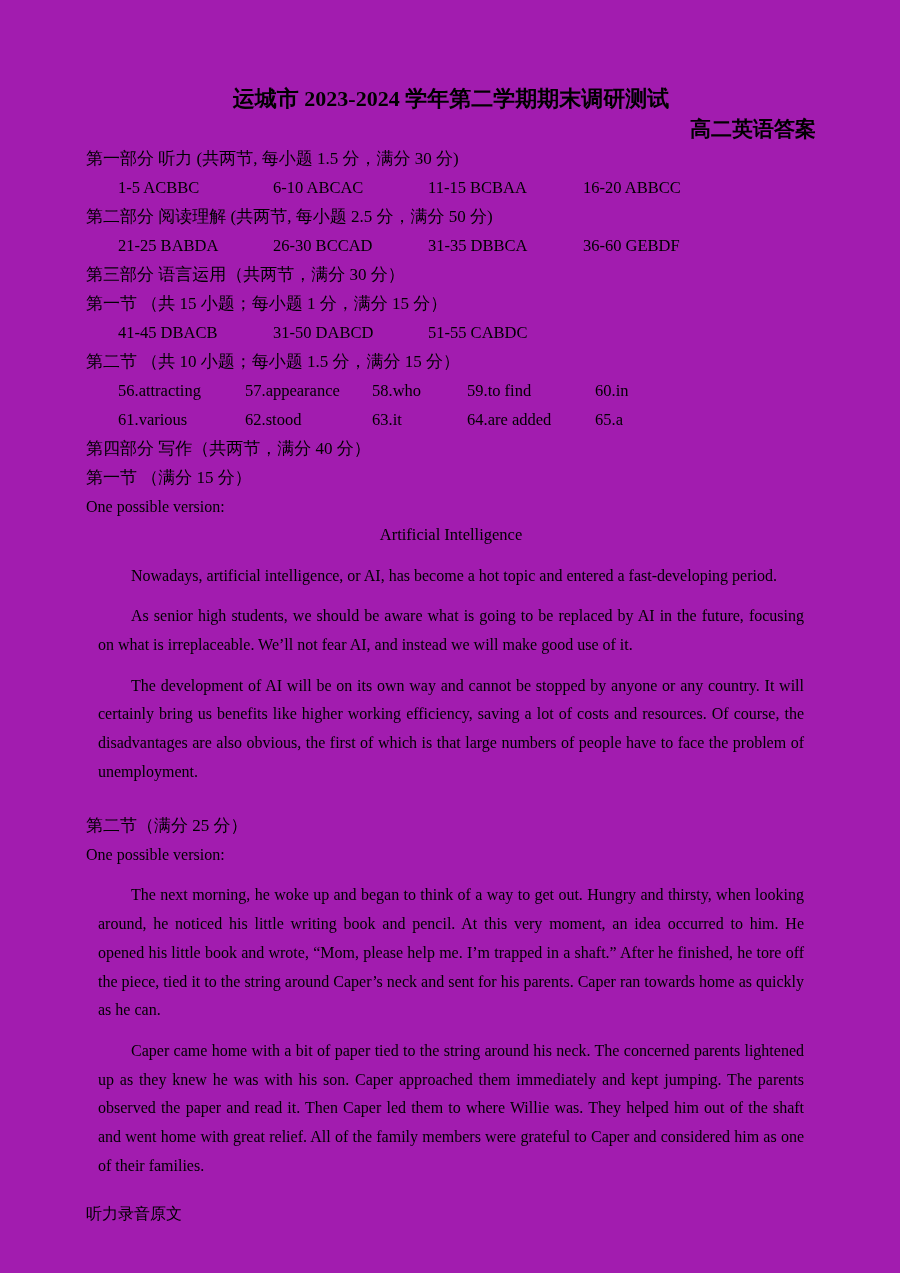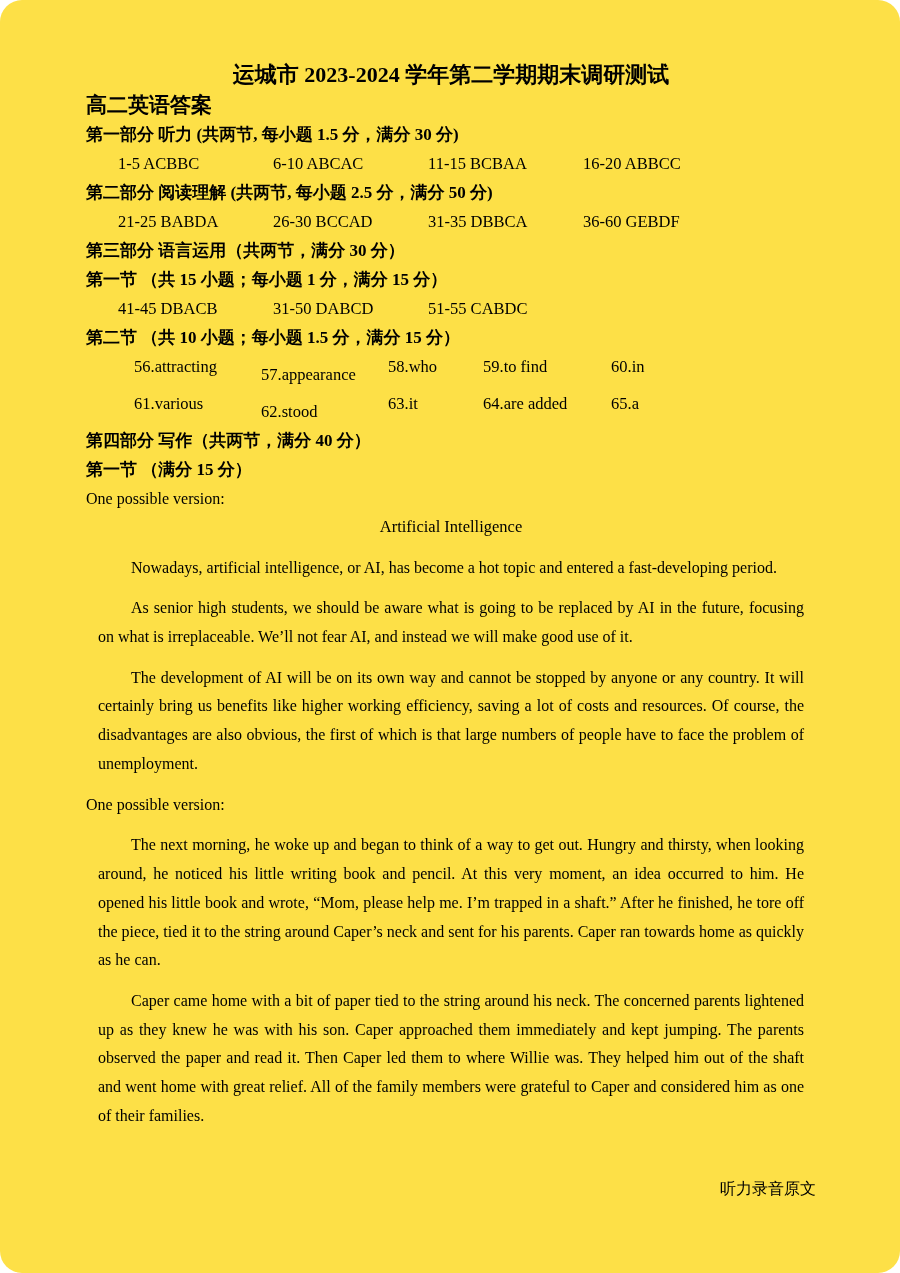--- a/index.html
+++ b/index.html
@@ -4,43 +4,42 @@
 <style>
   html, body {
     margin: 0;
     padding: 0;
     background: #ffffff;
   }
   .doc {
     position: relative;
     width: 900px;
     height: 1273px;
-    background: #fde047;
+    background: #a21caf;
     color: #000000;
     font-family: "Liberation Serif", "DejaVu Serif", serif;
     box-sizing: border-box;
-    padding: 60px 84px 0 86px;
+    padding: 84px 84px 0 86px;
     overflow: hidden;
-    border-radius: 22px;
   }
   .title {
     text-align: center;
     font-weight: bold;
     font-size: 22px;
     line-height: 30px;
     white-space: nowrap;
   }
   .subtitle {
-    text-align: left;
+    text-align: right;
     font-weight: bold;
     font-size: 21px;
     line-height: 30px;
   }
   .h-line {
-    font-weight: bold;
+    font-weight: normal;
     font-size: 17px;
     line-height: 29px;
   }
   .ans-row {
     display: flex;
     padding-left: 32px;
     font-size: 16.5px;
     line-height: 29px;
     gap: 28px;
   }
@@ -51,22 +50,22 @@
   .ans-row .cell:last-child {
     width: auto;
   }
   .fill-row {
     display: flex;
     padding-left: 32px;
     font-size: 16.5px;
     line-height: 29px;
   }
   .fill-row .cell { white-space: nowrap; }
-  .fill-row .c1 { width: 127px; margin-left: 16px; }
-  .fill-row .c2 { width: 127px; margin-top: 8px; }
+  .fill-row .c1 { width: 127px; }
+  .fill-row .c2 { width: 127px; }
   .fill-row .c3 { width: 95px; }
   .fill-row .c4 { width: 128px; }
   .fill-row .c5 { width: auto; }
   .note {
     font-size: 16px;
     line-height: 29px;
   }
   .essay-title {
     text-align: center;
     font-weight: normal;
@@ -77,24 +76,23 @@
     margin: 12px;
     font-size: 16px;
     line-height: 28.7px;
     text-align: justify;
     text-indent: 33px;
   }
   .section2-heading {
     margin-top: 25px;
   }
   .footer-line {
-    margin-top: 44px;
+    margin-top: 19px;
     font-size: 16px;
     line-height: 29px;
-    text-align: right;
   }
 </style>
 </head>
 <body>
 
 <div class="doc">
 
   <div class="title">运城市 2023-2024 学年第二学期期末调研测试</div>
   <div class="subtitle">高二英语答案</div>
 
@@ -142,20 +140,21 @@
   <div class="h-line">第一节  （满分 15 分）</div>
   <div class="note">One possible version:</div>
   <div class="essay-title">Artificial Intelligence</div>
 
   <div class="essay">
     <p>Nowadays, artificial intelligence, or AI, has become a hot topic and entered a fast-developing period.</p>
     <p>As senior high students, we should be aware what is going to be replaced by AI in the future, focusing on what is irreplaceable. We’ll not fear AI, and instead we will make good use of it.</p>
     <p>The development of AI will be on its own way and cannot be stopped by anyone or any country. It will certainly bring us benefits like higher working efficiency, saving a lot of costs and resources. Of course, the disadvantages are also obvious, the first of which is that large numbers of people have to face the problem of unemployment.</p>
   </div>
 
+  <div class="h-line section2-heading">第二节（满分 25 分）</div>
   <div class="note">One possible version:</div>
 
   <div class="essay">
     <p>The next morning, he woke up and began to think of a way to get out. Hungry and thirsty, when looking around, he noticed his little writing book and pencil. At this very moment, an idea occurred to him. He opened his little book and wrote, “Mom, please help me. I’m trapped in a shaft.” After he finished, he tore off the piece, tied it to the string around Caper’s neck and sent for his parents. Caper ran towards home as quickly as he can.</p>
     <p>Caper came home with a bit of paper tied to the string around his neck. The concerned parents lightened up as they knew he was with his son. Caper approached them immediately and kept jumping. The parents observed the paper and read it. Then Caper led them to where Willie was. They helped him out of the shaft and went home with great relief. All of the family members were grateful to Caper and considered him as one of their families.</p>
   </div>
 
   <div class="footer-line">听力录音原文</div>
 
 </div>

